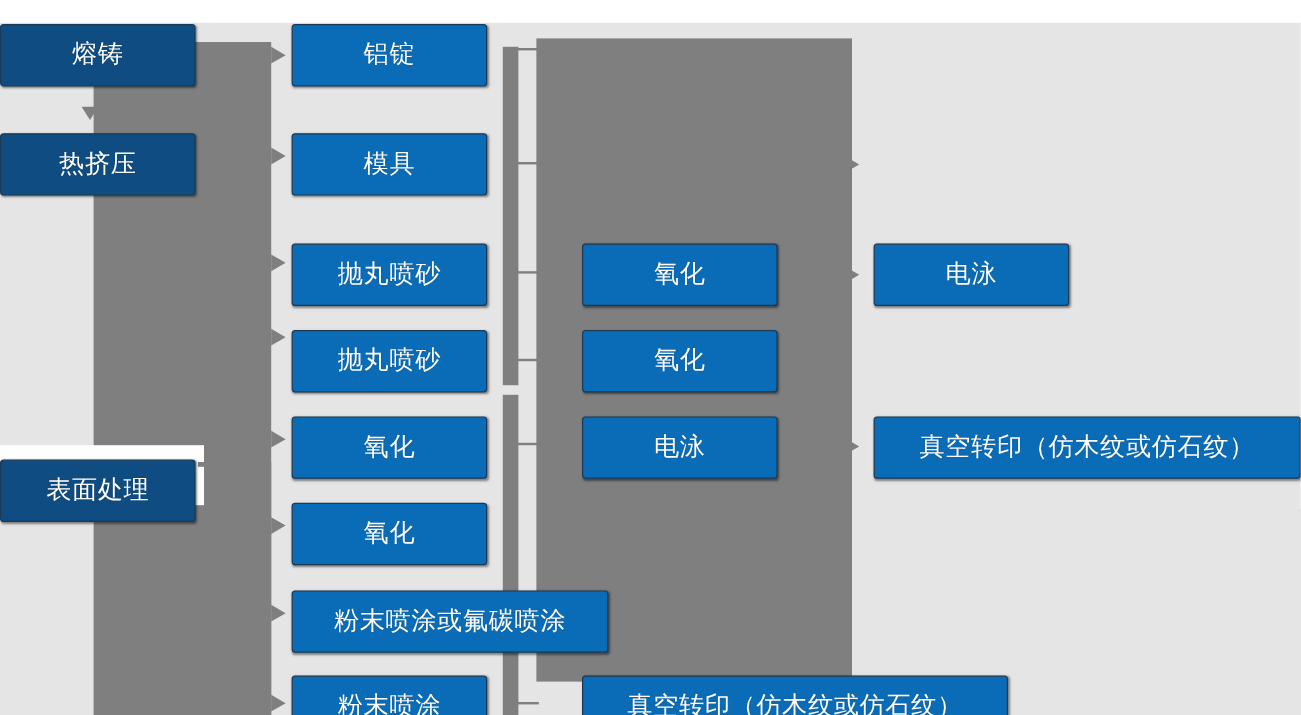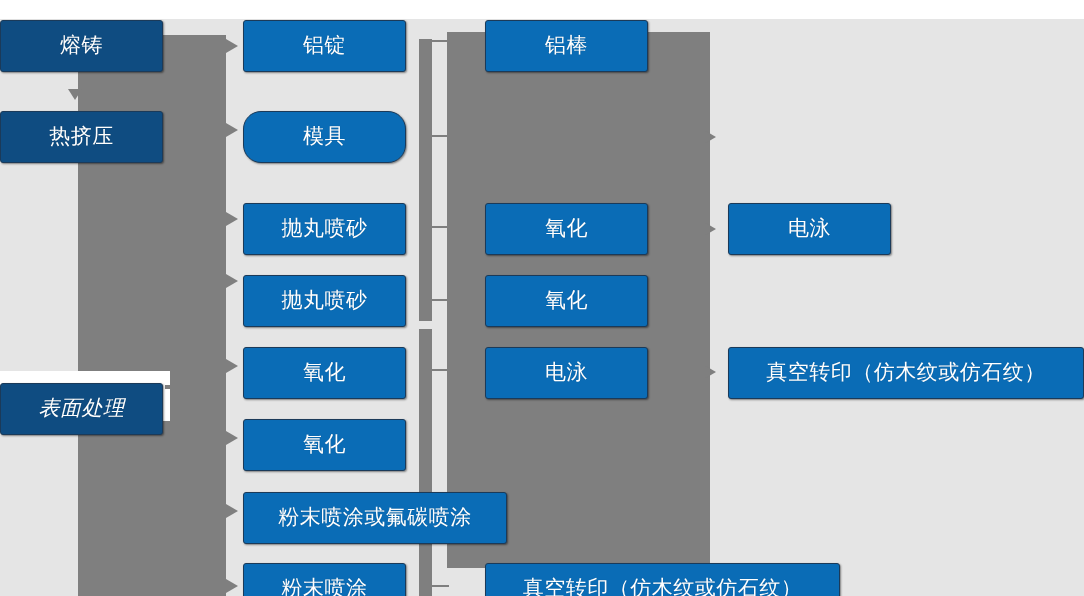--- a/index.html
+++ b/index.html
@@ -100,28 +100,28 @@
   <div class="arrow-right" style="left:704px; top:111px;"></div>
   <div class="arrow-right" style="left:704px; top:203px;"></div>
   <div class="arrow-right" style="left:704px; top:346px;"></div>
 
   <div class="box dark" style="left:0px; top:1px; width:163px; height:52px;">
     <span>熔铸</span>
   </div>
   <div class="box dark" style="left:0px; top:92px; width:163px; height:52px;">
     <span>热挤压</span>
   </div>
-  <div class="box dark" style="left:0px; top:364px; width:163px; height:52px;font-style:italic;">
+  <div class="box dark" style="left:0px; top:364px; width:163px; height:52px;">
     <span>表面处理</span>
   </div>
 
   <div class="box medium" style="left:243px; top:1px; width:163px; height:52px;">
     <span>铝锭</span>
   </div>
-  <div class="box medium" style="left:243px; top:92px; width:163px; height:52px;border-radius:18px;">
+  <div class="box medium" style="left:243px; top:92px; width:163px; height:52px;">
     <span>模具</span>
   </div>
   <div class="box medium" style="left:243px; top:184px; width:163px; height:52px;">
     <span>抛丸喷砂</span>
   </div>
   <div class="box medium" style="left:243px; top:256px; width:163px; height:52px;">
     <span>抛丸喷砂</span>
   </div>
   <div class="box medium" style="left:243px; top:328px; width:163px; height:52px;">
     <span>氧化</span>
@@ -129,23 +129,20 @@
   <div class="box medium" style="left:243px; top:400px; width:163px; height:52px;">
     <span>氧化</span>
   </div>
   <div class="box medium" style="left:243px; top:544px; width:163px; height:52px;">
     <span>粉末喷涂</span>
   </div>
   <div class="box medium" style="left:243px; top:473px; width:264px; height:52px;">
     <span>粉末喷涂或氟碳喷涂</span>
   </div>
 
-  <div class="box medium" style="left:485px; top:1px; width:163px; height:52px;">
-    <span>铝棒</span>
-  </div>
   <div class="box medium" style="left:485px; top:184px; width:163px; height:52px;">
     <span>氧化</span>
   </div>
   <div class="box medium" style="left:485px; top:256px; width:163px; height:52px;">
     <span>氧化</span>
   </div>
   <div class="box medium" style="left:485px; top:328px; width:163px; height:52px;">
     <span>电泳</span>
   </div>
   <div class="box medium" style="left:485px; top:544px; width:355px; height:52px;">

